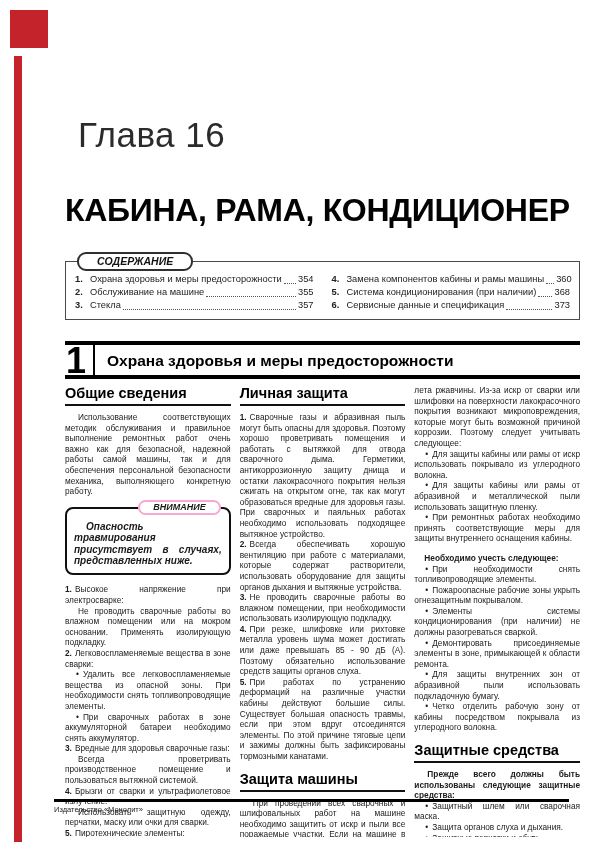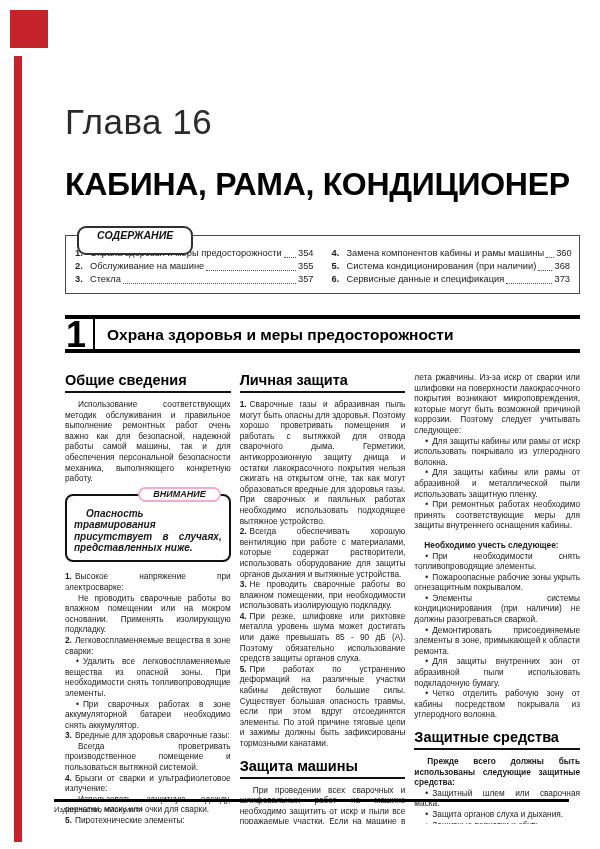--- a/index.html
+++ b/index.html
@@ -7,45 +7,45 @@
     position:relative; width:600px; height:849px; margin:0 auto;
     background:#ffffff; overflow:hidden;
     font-family:"Liberation Sans", sans-serif; color:#1b1b1b;
   }
   
   .red-square { position:absolute; left:10px; top:10px; width:38px; height:38px; background:var(--accent,#c4232b); }
   .red-bar { position:absolute; left:14px; top:56px; width:8px; height:786px; background:var(--accent,#c4232b); }
 
   .content { position:absolute; left:65px; top:0; width:515px; }
 
-  .chapter { margin:0; padding-top:102px; font-size:35px; font-weight:400; color:#2b2b2b; letter-spacing:0.5px; }
+  .chapter { margin:13px; padding-top:102px; font-size:35px; font-weight:400; color:#2b2b2b; letter-spacing:0.5px; }
   .main-title { margin:0; padding-top:24px; font-size:32px; font-weight:bold; color:#030303; letter-spacing:-0.3px; }
 
   
   .toc { position:relative; margin-top:32px; }
   .toc-tab {
     position:absolute; top:-9px; left:12px; z-index:2; background:#fff;
-    border:2px solid #2f2f2f; border-radius:9px; padding:1px 18px 12px;
+    border:2px solid #2f2f2f; border-radius:9px; padding:1px 18px 2px;
     font-size:10.5px; font-weight:bold; font-style:italic; color:#111;
   }
   .toc-box { border:1.5px solid #4a4a4a; padding:11px 9px 7px; display:flex; gap:18px; }
   .toc-col { flex:1; min-width:0; }
   .toc-row { display:flex; align-items:flex-end; font-size:9.3px; line-height:13px; color:#222; }
   .toc-num { font-weight:bold; width:15px; flex:none; }
   .toc-title { white-space:nowrap; }
   .toc-dots { flex:1; border-bottom:1.4px dotted #555; margin:0 2px 2.5px 2px; min-width:8px; }
   .toc-page { flex:none; }
 
   
   .section-band { display:flex; align-items:stretch; margin-top:21px; border-top:4px solid #000; border-bottom:4px solid #000; }
   .sec-num { flex:none; font-size:36px; font-weight:bold; line-height:28px; padding:2px 7px 0 1px; border-right:2px solid #000; color:#000; }
   .sec-title { font-size:15.5px; font-weight:bold; color:#000; padding:7px 0 0 12px; }
 
   
-  .cols { display:flex; gap:9px; margin-top:19px; height:452px; overflow:hidden; }
+  .cols { display:flex; gap:9px; margin-top:6px; height:452px; overflow:hidden; }
   .col { flex:1; min-width:0; font-size:8.3px; line-height:10.6px; text-align:justify; }
   .col-h { font-size:14.5px; font-weight:bold; color:#000; border-bottom:2px solid #111; padding-bottom:3px; margin:0 0 6px 0; line-height:16px; }
   .col-h.mt { margin-top:9px; }
   p { margin:0; }
   .p-ind { text-indent:13px; }
   .li b { margin-right:3px; }
   .bl { text-indent:11px; }
   .blt { margin-right:4px; }
   .sub-bold { font-weight:bold; text-indent:10px; margin-top:9px; }
   .bold { font-weight:bold; }

